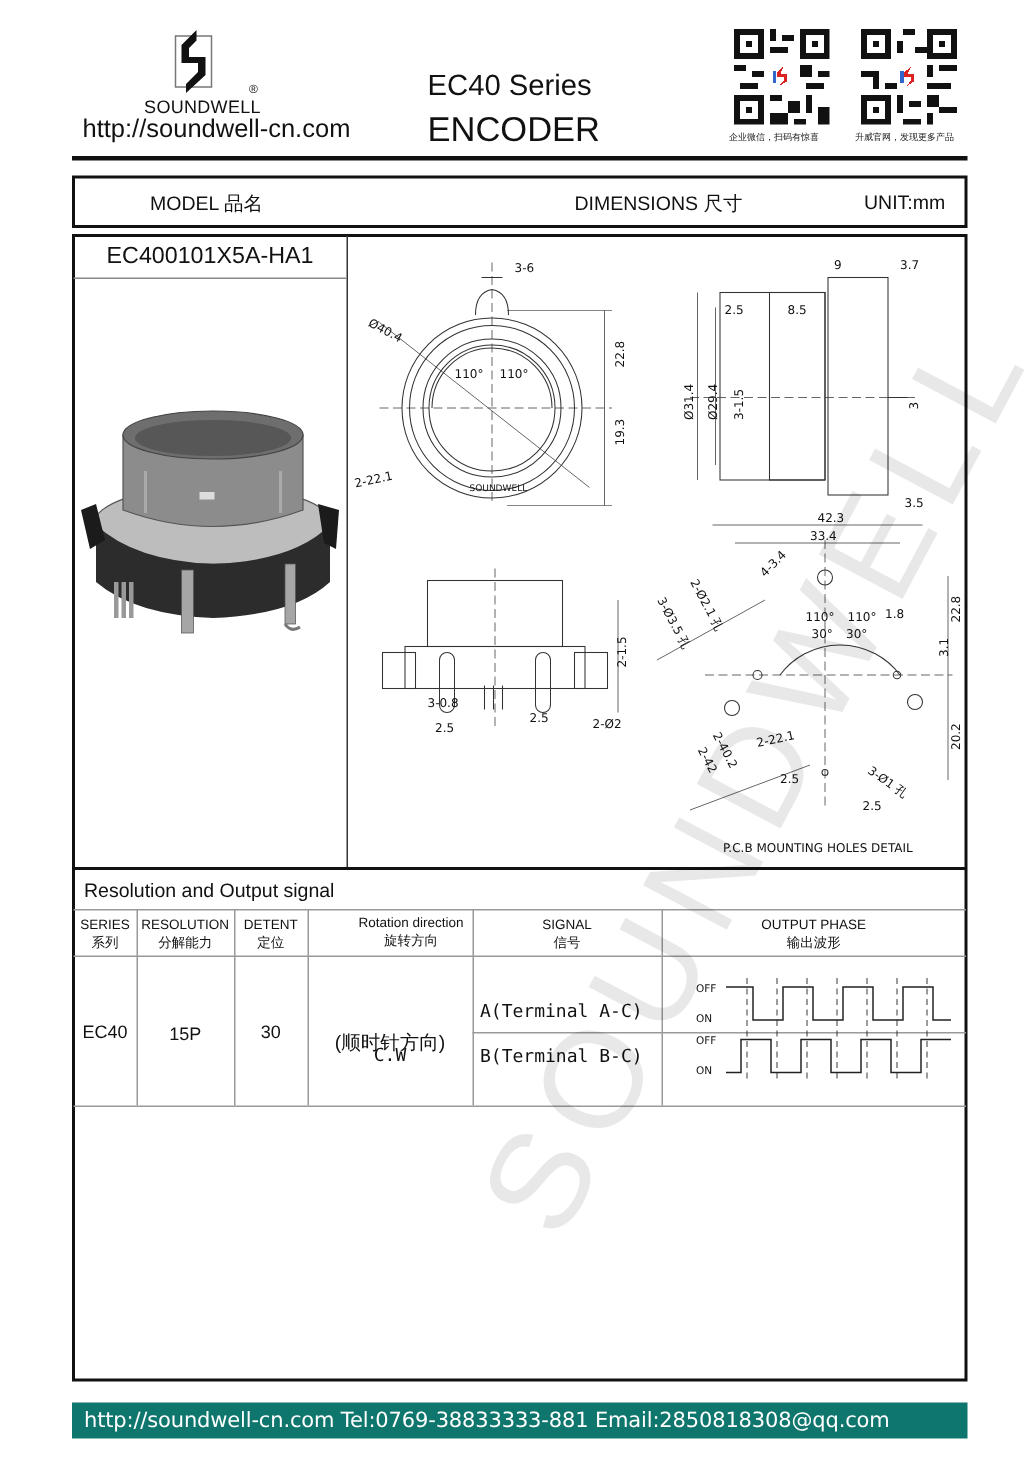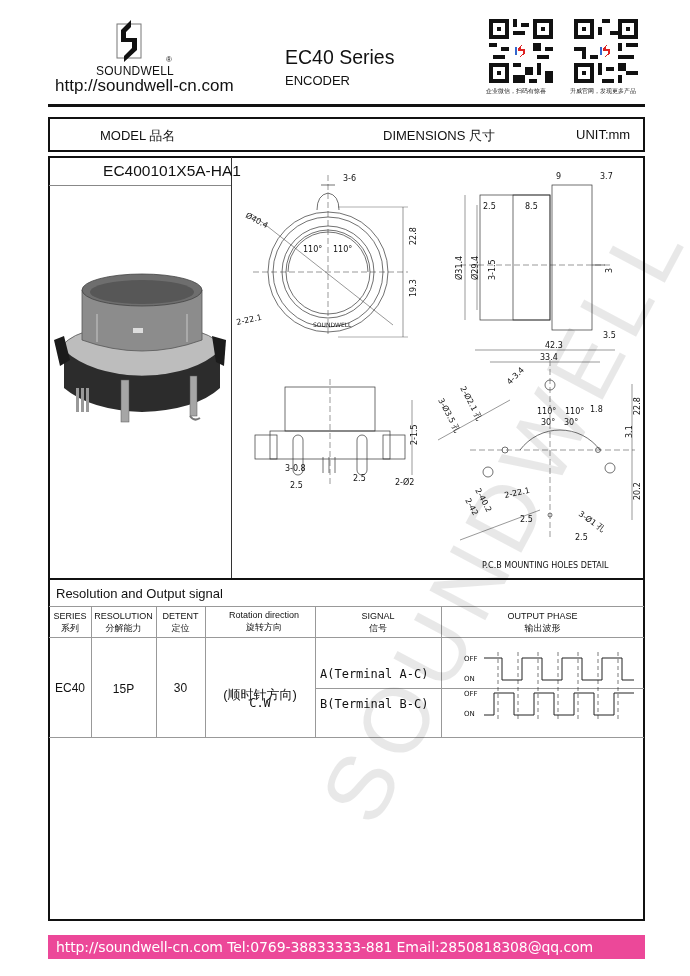--- a/index.html
+++ b/index.html
@@ -7,55 +7,55 @@
   body { position: relative; font-family: "Liberation Sans", "DejaVu Sans", sans-serif; color: #111; }
 
   .abs { position: absolute; }
 
   
   .logo-box { left: 104px; top: 18px; width: 50px; height: 46px; }
   .brand { left: 90px; top: 64px; width: 90px; text-align: center; font-size: 12px; letter-spacing: 0.2px; }
   .brand-reg { left: 166px; top: 55px; font-size: 8px; }
   .site { left: 55px; top: 76px; font-size: 17px; }
   .title1 { left: 285px; top: 46px; font-size: 19.5px; }
-  .title2 { left: 285px; top: 73px; font-size: 13px; }
+  .title2 { left: 285px; top: 73px; font-size: 23px; }
   .qr { width: 64px; height: 64px; }
   .qr1 { left: 489px; top: 19px; }
   .qr2 { left: 574px; top: 19px; }
   .qr-cap { font-size: 6px; color: #222; white-space: nowrap; }
   .qr-cap1 { left: 486px; top: 87px; }
   .qr-cap2 { left: 570px; top: 87px; }
   .header-rule { left: 48px; top: 104px; width: 597px; height: 3px; background: #111; }
 
   
   .model-bar { left: 48px; top: 117px; width: 597px; height: 35px; border: 2px solid #111; }
   .model-label { left: 100px; top: 127px; font-size: 13px; }
   .dim-label { left: 383px; top: 127px; font-size: 13px; }
   .unit-label { left: 576px; top: 127px; font-size: 13px; }
 
   
   .main-frame { left: 48px; top: 156px; width: 597px; height: 765px; border: 2px solid #111; }
   .left-col-border { left: 231px; top: 157px; width: 1px; height: 422px; background: #333; }
   .part-label-rule { left: 49px; top: 185px; width: 182px; height: 1px; background: #888; }
-  .part-label { left: 49px; top: 162px; width: 182px; text-align: center; font-size: 15.5px; margin-left: 32px; }
+  .part-label { left: 49px; top: 162px; width: 182px; text-align: center; font-size: 15.5px; }
   .mid-rule { left: 49px; top: 578px; width: 595px; height: 1.5px; background: #111; }
 
   .res-title { left: 56px; top: 586px; font-size: 13px; }
   .tbl-top { left: 49px; top: 606px; width: 595px; height: 1px; background: #999; }
   .tbl-hdr-bottom { left: 49px; top: 637px; width: 595px; height: 1px; background: #999; }
   .tbl-bottom { left: 49px; top: 737px; width: 595px; height: 1px; background: #999; }
   .tbl-split { left: 315px; top: 688px; width: 329px; height: 1px; background: #999; }
   .vline { top: 606px; width: 1px; height: 131px; background: #999; }
 
   .th { font-size: 9px; text-align: center; line-height: 12px; }
   .td { font-size: 12px; text-align: center; }
   .mono { font-family: "DejaVu Sans Mono", "Liberation Mono", monospace; font-size: 12px; }
 
   
-  .footer { left: 48px; top: 935px; width: 597px; height: 24px; background: #ec4899; color: #fff; font-family: "DejaVu Sans", sans-serif; font-size: 14px; line-height: 24px; padding-left: 8px; white-space: nowrap; letter-spacing: -0.1px; }
+  .footer { left: 48px; top: 935px; width: 597px; height: 24px; background: #0f766e; color: #fff; font-family: "DejaVu Sans", sans-serif; font-size: 14px; line-height: 24px; padding-left: 8px; white-space: nowrap; letter-spacing: -0.1px; }
 
   .watermark { left: 240px; top: 360px; transform: rotate(-62deg); transform-origin: left top; font-size: 92px; color: rgba(0,0,0,0.09); letter-spacing: 10px; white-space: nowrap; font-family: "Liberation Sans", sans-serif; }
 
   svg text { font-family: "DejaVu Sans", sans-serif; }
 </style>
 </head>
 <body>
 
 <div class="abs logo-box">
   <svg width="50" height="46" viewBox="0 0 50 46">
@@ -303,21 +303,21 @@
     <div>系列</div>
 </div>
 <div class="abs th" style="left:91px; top:610px; width:65px;">
   <div>RESOLUTION</div>
     <div>分解能力</div>
 </div>
 <div class="abs th" style="left:156px; top:610px; width:49px;">
   <div>DETENT</div>
     <div>定位</div>
 </div>
-<div class="abs th" style="left:195px; top:609px; width:110px;padding-left:28px;">
+<div class="abs th" style="left:205px; top:609px; width:110px;padding-left:28px;">
   <div>Rotation direction</div>
     <div>旋转方向</div>
 </div>
 <div class="abs th" style="left:315px; top:610px; width:126px;">
   <div>SIGNAL</div>
     <div>信号</div>
 </div>
 <div class="abs th" style="left:441px; top:610px; width:203px;">
   <div>OUTPUT PHASE</div>
     <div>输出波形</div>

